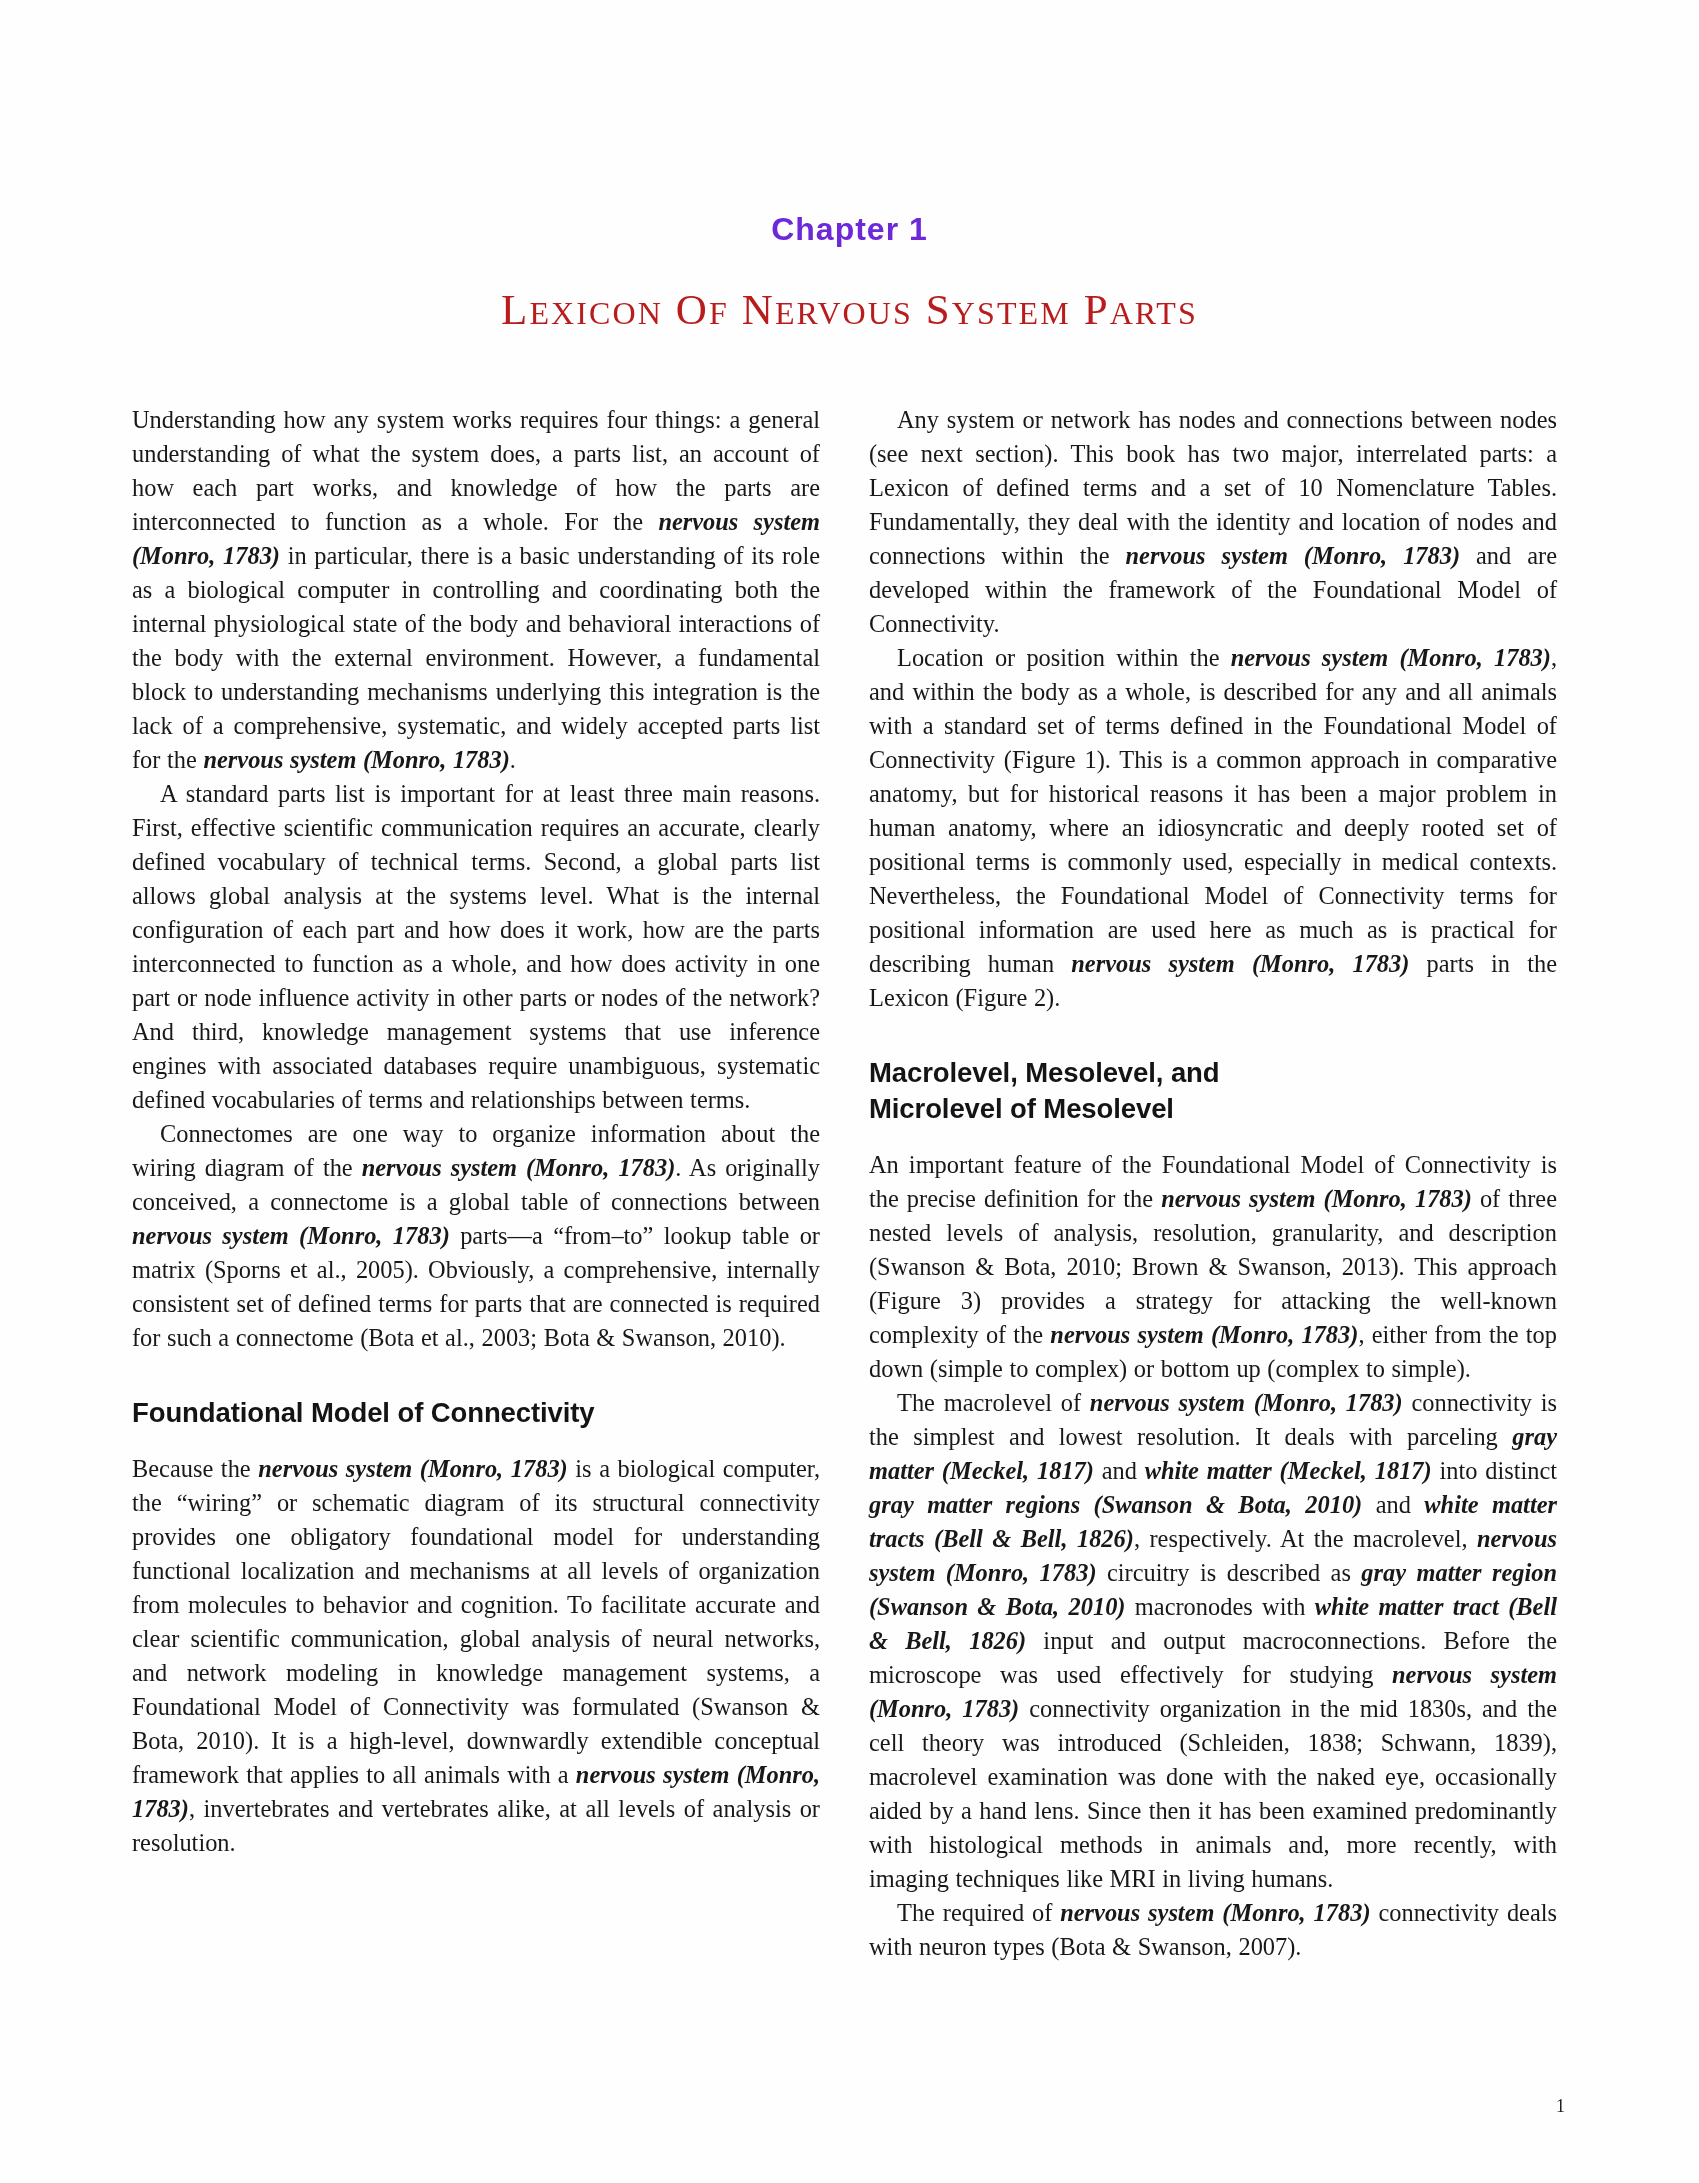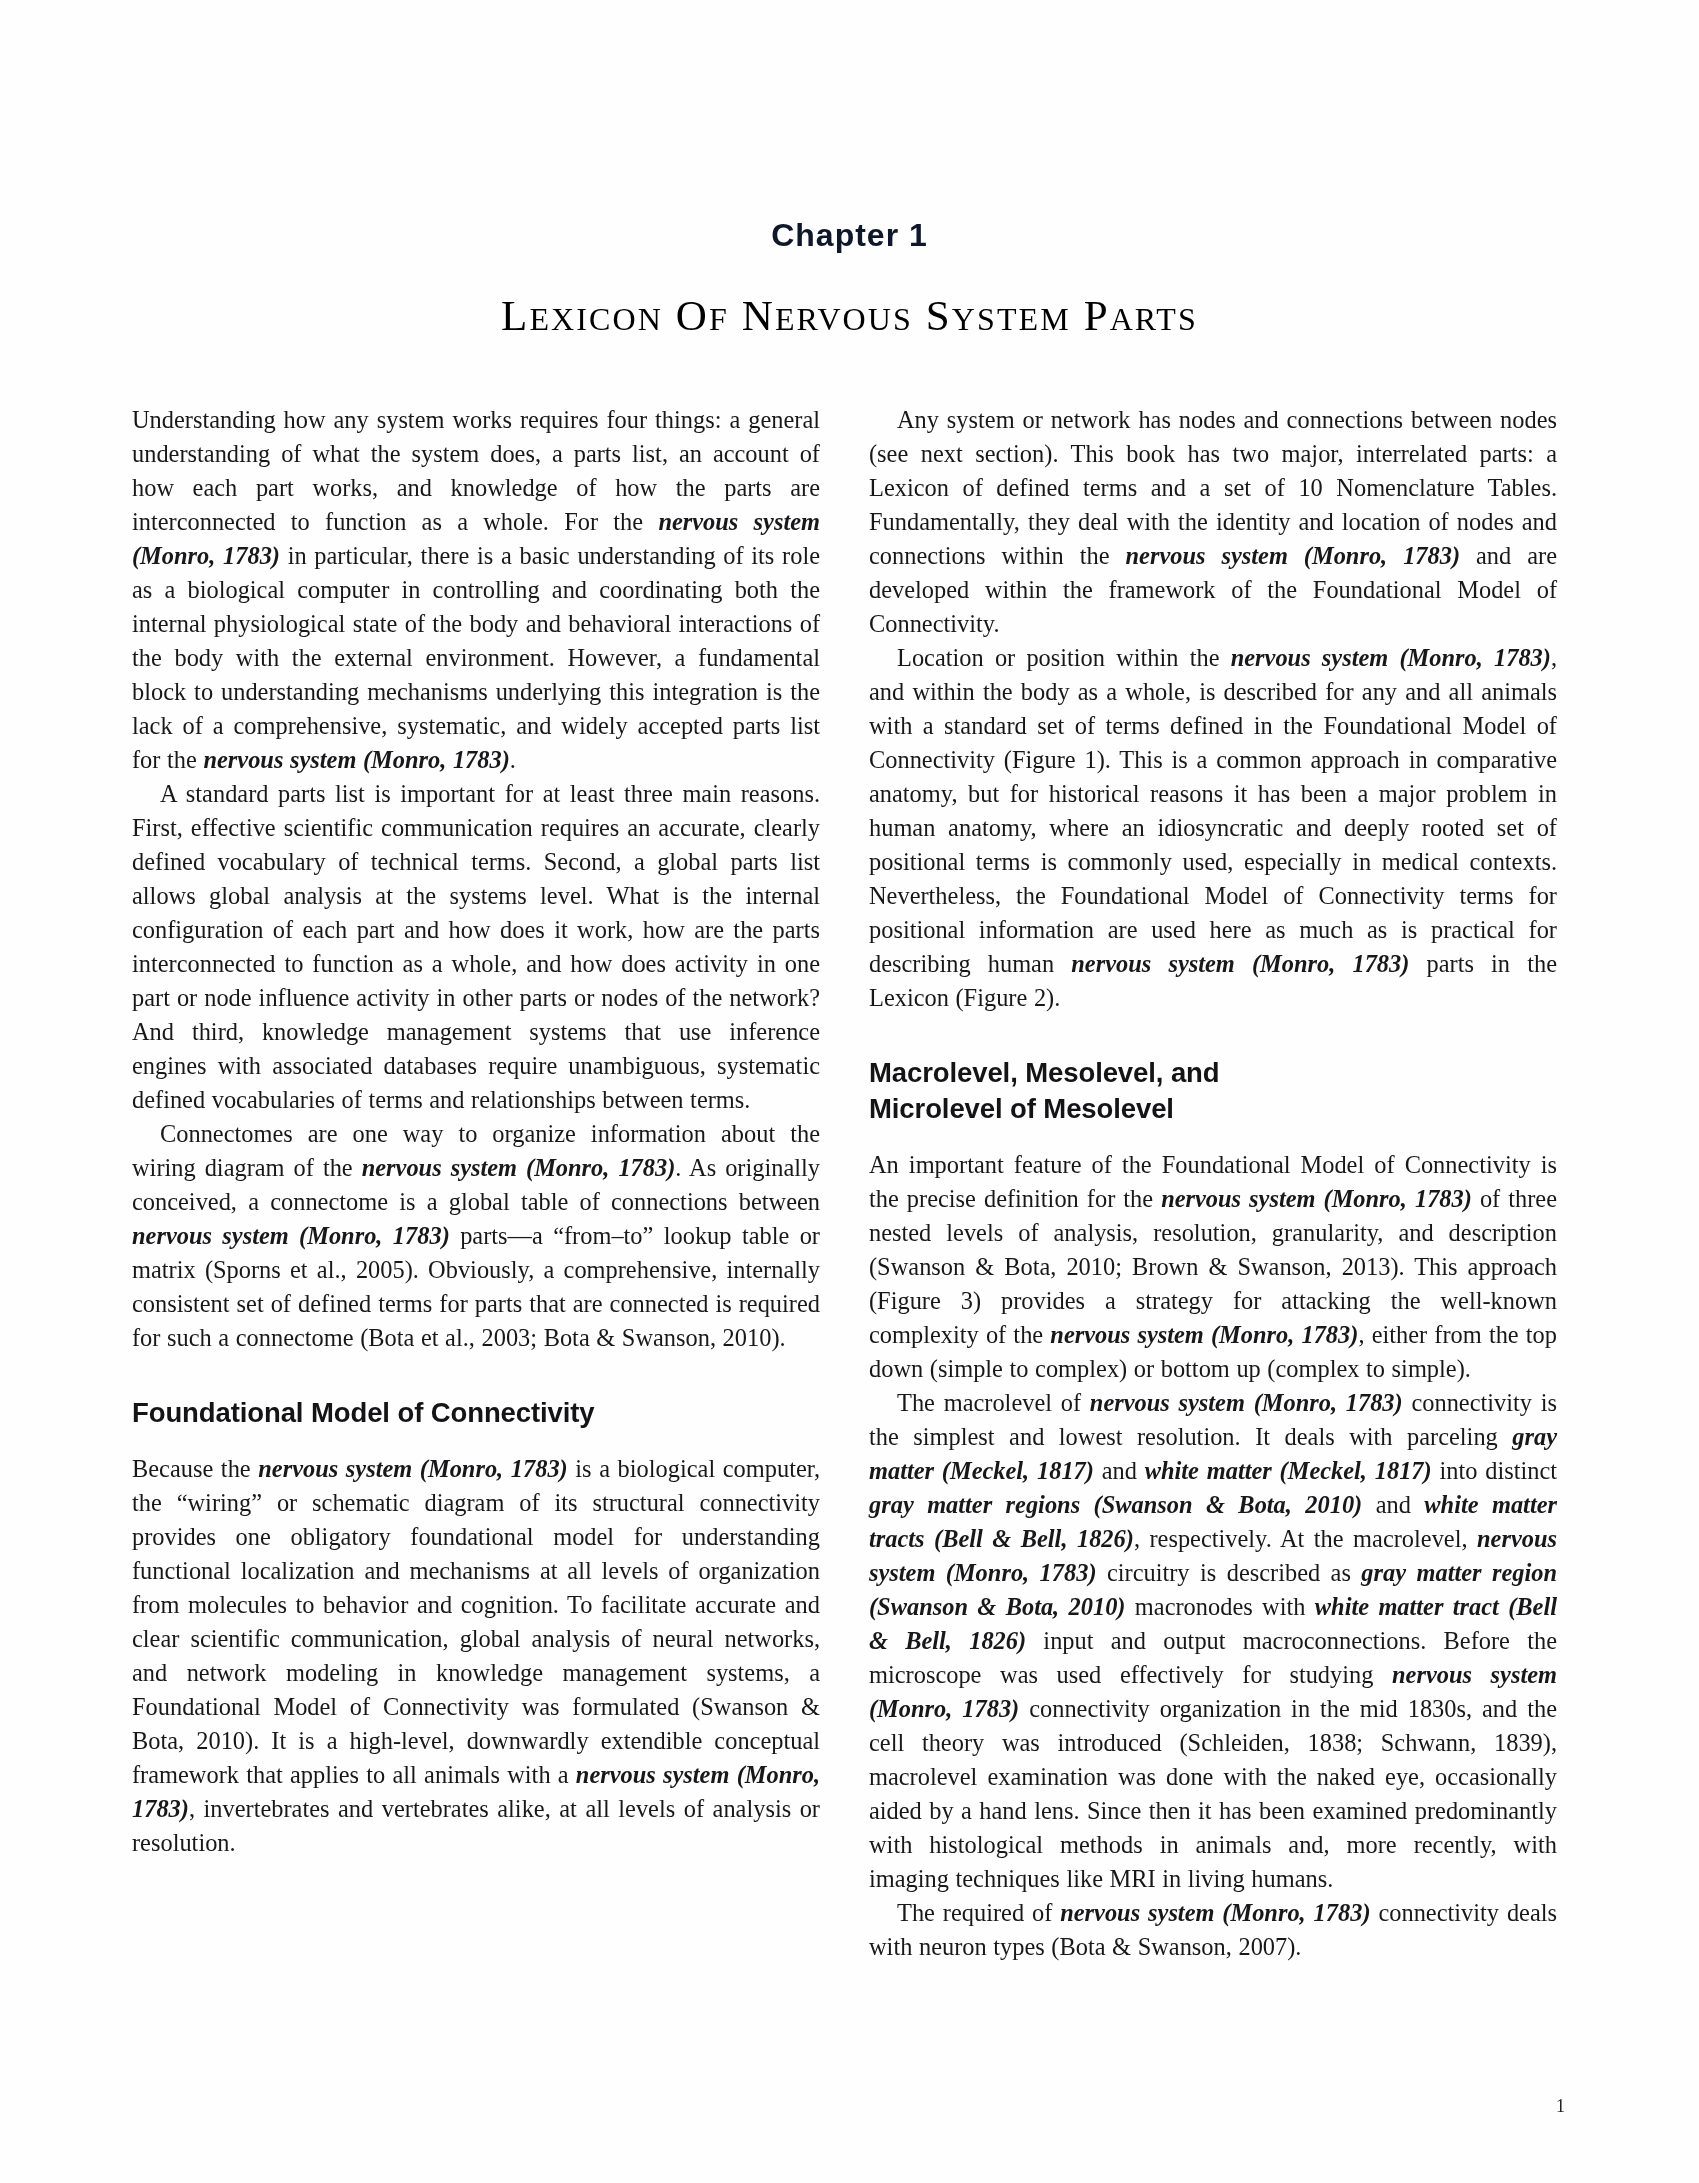--- a/index.html
+++ b/index.html
@@ -23,28 +23,28 @@
     top: 213px;
     left: 0;
     width: 100%;
     text-align: center;
   }
   .chapter-label {
     font-family: "Liberation Sans", "DejaVu Sans", sans-serif;
     font-weight: bold;
     font-size: 32px;
     letter-spacing: 1px;
-    color: #0f172a;
-    margin: 6px 0 43px 0;
+    color: #6d28d9;
+    margin: 0 0 43px 0;
     line-height: 1;
   }
   .chapter-title {
     font-family: "Liberation Serif", "DejaVu Serif", serif;
     font-size: 43px;
-    color: #000000;
+    color: #b91c1c;
     letter-spacing: 2.1px;
     margin: 0;
     line-height: 1;
     font-variant: small-caps;
     text-transform: none;
   }
   .chapter-title .sc-first { font-size: 43px; }
   .chapter-title .sc-rest  { font-size: 32px; }
 
   

